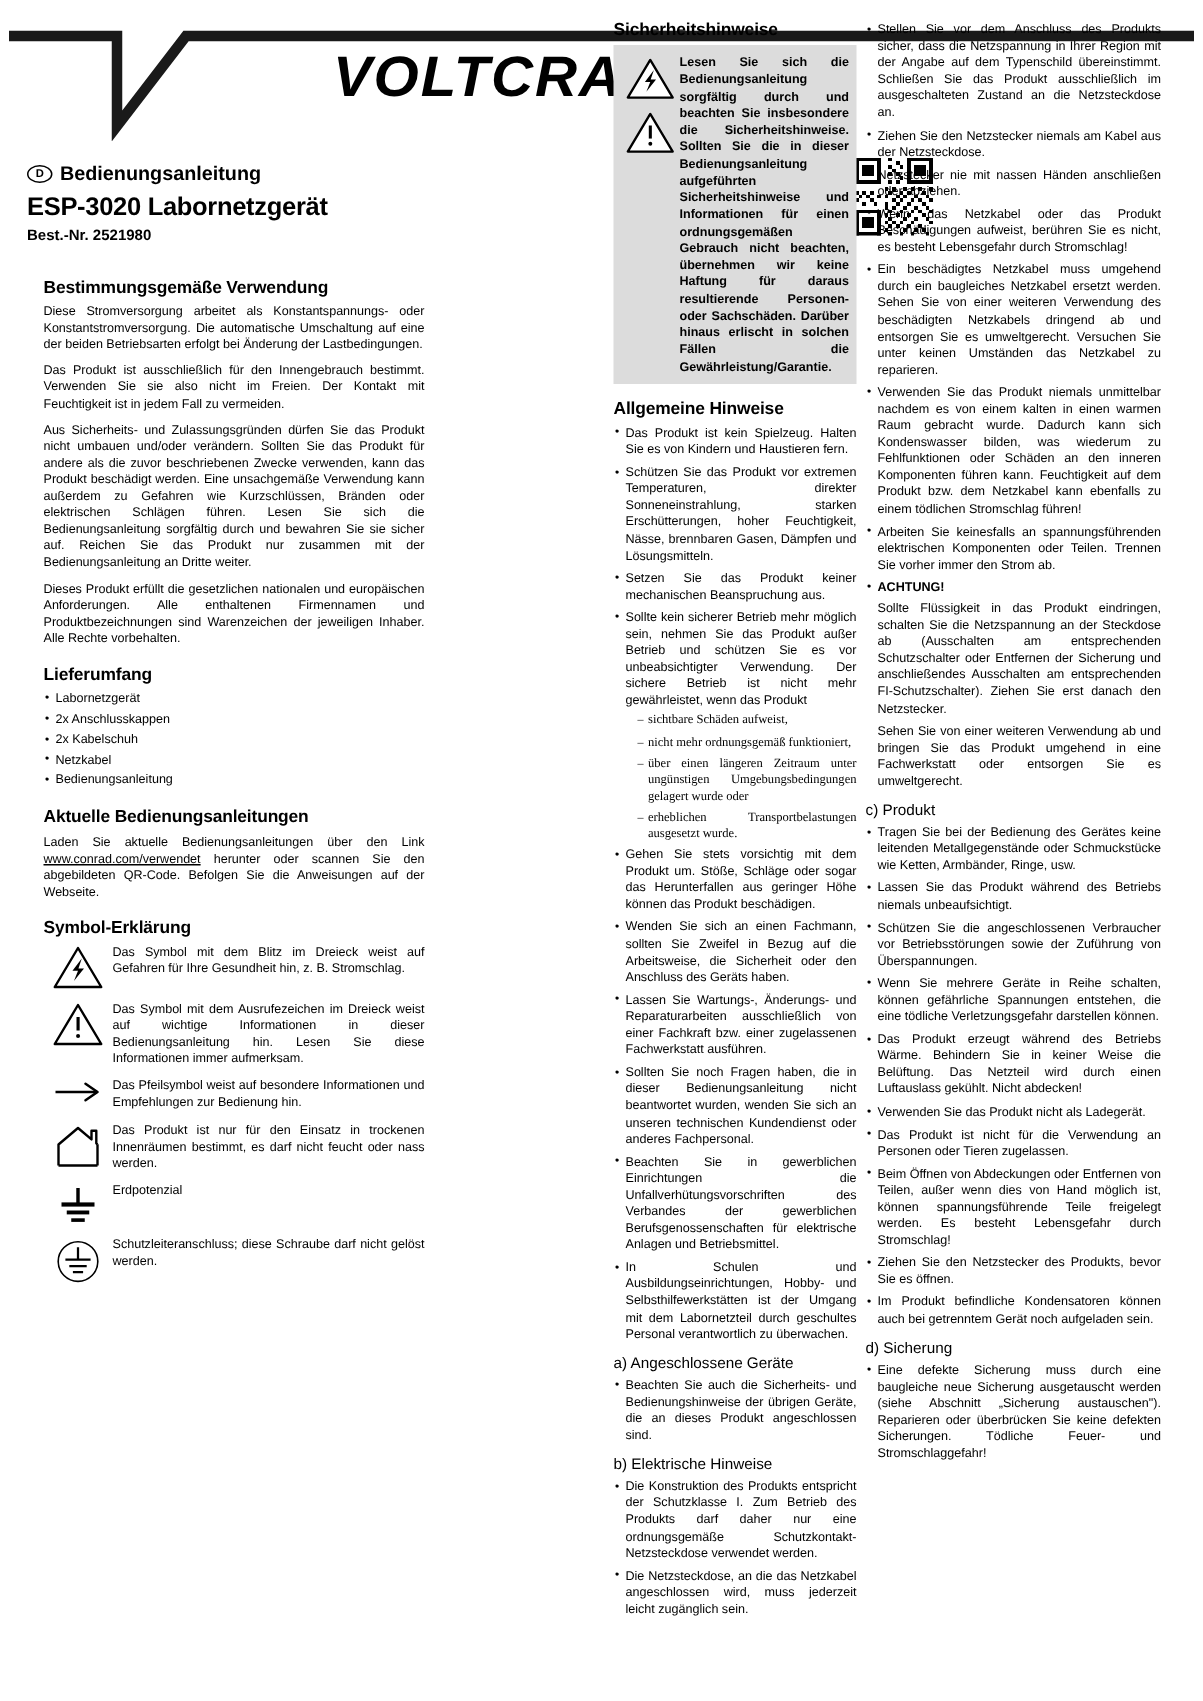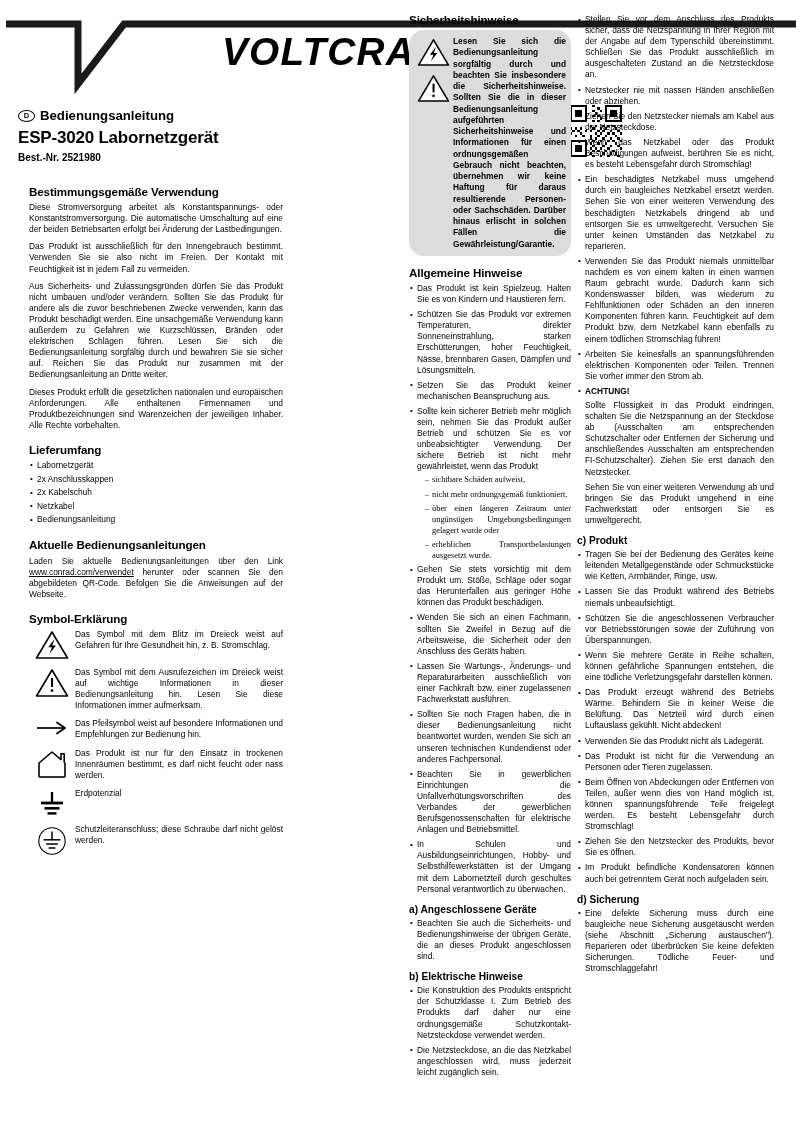--- a/index.html
+++ b/index.html
@@ -40,21 +40,21 @@
   }
   .qr{position:absolute;left:570px;top:105px;}
 
   
   .col{position:absolute;top:0;font-size:8.4px;line-height:11.1px;}
   .col1{left:29px;width:254px;padding-top:186px;}
   .col2{left:409px;width:162px;padding-top:14px;}
   .col3{left:577px;width:197px;padding-top:14px;}
 
   h2{font-size:11.6px;font-weight:bold;margin:0 0 5px 0;letter-spacing:-0.1px;}
-  h3{font-size:10.2px;font-weight:bold;margin:9px 0 3px 0;}
+  h3{font-size:10.2px;font-weight:normal;margin:9px 0 3px 0;}
   p{margin:0 0 6px 0;text-align:justify;}
 
   ul{list-style:none;margin:0;padding:0;}
   li{
     position:relative;padding-left:8px;margin-bottom:4px;
     text-align:justify;
   }
   li::before{content:"\2022";position:absolute;left:1px;top:-0.5px;font-size:8px;}
   li.tight{margin-bottom:1px;}
   .sublist{list-style:none;margin:2px 0 2px 0;padding:0 0 0 8px;font-family:Liberation Serif, serif;}
@@ -69,21 +69,21 @@
 
   
   .symtable{margin-top:5px;}
   .symrow{display:flex;align-items:flex-start;margin-bottom:7px;}
   .symicon{width:46px;flex:0 0 46px;display:flex;justify-content:center;padding-top:1px;}
   .symtext{flex:1;text-align:justify;line-height:11.1px;}
 
   
   .warnbox{
     display:flex;background:#dcdcdc;
-    padding:6px 5px 6px 4px;margin-bottom:11px;border-radius:15px;
+    padding:6px 5px 6px 4px;margin-bottom:11px;
   }
   .warnicons{flex:0 0 40px;display:flex;flex-direction:column;align-items:center;gap:4px;padding-top:2px;}
   .warntext{
     flex:1;font-size:8.4px;line-height:11.25px;font-weight:bold;text-align:justify;
   }
 </style>
 </head>
 <body>
 
 <div class="page">
@@ -366,22 +366,22 @@
     <ul>
       <li>Die Konstruktion des Produkts entspricht der Schutzklasse I. Zum Betrieb des Produkts darf daher nur eine ordnungsgemäße Schutzkontakt-Netzsteckdose verwendet werden.</li>
       <li>Die Netzsteckdose, an die das Netzkabel angeschlossen wird, muss jederzeit leicht zugänglich sein.</li>
     </ul>
   </div>
 
   <div class="col col3">
 
     <ul>
       <li>Stellen Sie vor dem Anschluss des Produkts sicher, dass die Netzspannung in Ihrer Region mit der Angabe auf dem Typenschild übereinstimmt. Schließen Sie das Produkt ausschließlich im ausgeschalteten Zustand an die Netzsteckdose an.</li>
+      <li>Ziehen Sie den Netzstecker niemals am Kabel aus der Netzsteckdose.</li>
       <li>Netzstecker nie mit nassen Händen anschließen oder abziehen.</li>
-      <li>Ziehen Sie den Netzstecker niemals am Kabel aus der Netzsteckdose.</li>
       <li>Wenn das Netzkabel oder das Produkt Beschädigungen aufweist, berühren Sie es nicht, es besteht Lebensgefahr durch Stromschlag!</li>
       <li>Ein beschädigtes Netzkabel muss umgehend durch ein baugleiches Netzkabel ersetzt werden. Sehen Sie von einer weiteren Verwendung des beschädigten Netzkabels dringend ab und entsorgen Sie es umweltgerecht. Versuchen Sie unter keinen Umständen das Netzkabel zu reparieren.</li>
       <li>Verwenden Sie das Produkt niemals unmittelbar nachdem es von einem kalten in einen warmen Raum gebracht wurde. Dadurch kann sich Kondenswasser bilden, was wiederum zu Fehlfunktionen oder Schäden an den inneren Komponenten führen kann. Feuchtigkeit auf dem Produkt bzw. dem Netzkabel kann ebenfalls zu einem tödlichen Stromschlag führen!</li>
       <li>Arbeiten Sie keinesfalls an spannungsführenden elektrischen Komponenten oder Teilen. Trennen Sie vorher immer den Strom ab.</li>
       <li class="tight">
         <span class="bold">ACHTUNG!</span>
         <div class="plainpara">Sollte Flüssigkeit in das Produkt eindringen, schalten Sie die Netzspannung an der Steckdose ab (Ausschalten am entsprechenden Schutzschalter oder Entfernen der Sicherung und anschließendes Ausschalten am entsprechenden FI-Schutzschalter). Ziehen Sie erst danach den Netzstecker.</div>
         <div class="plainpara">Sehen Sie von einer weiteren Verwendung ab und bringen Sie das Produkt umgehend in eine Fachwerkstatt oder entsorgen Sie es umweltgerecht.</div>
       </li>
     </ul>

